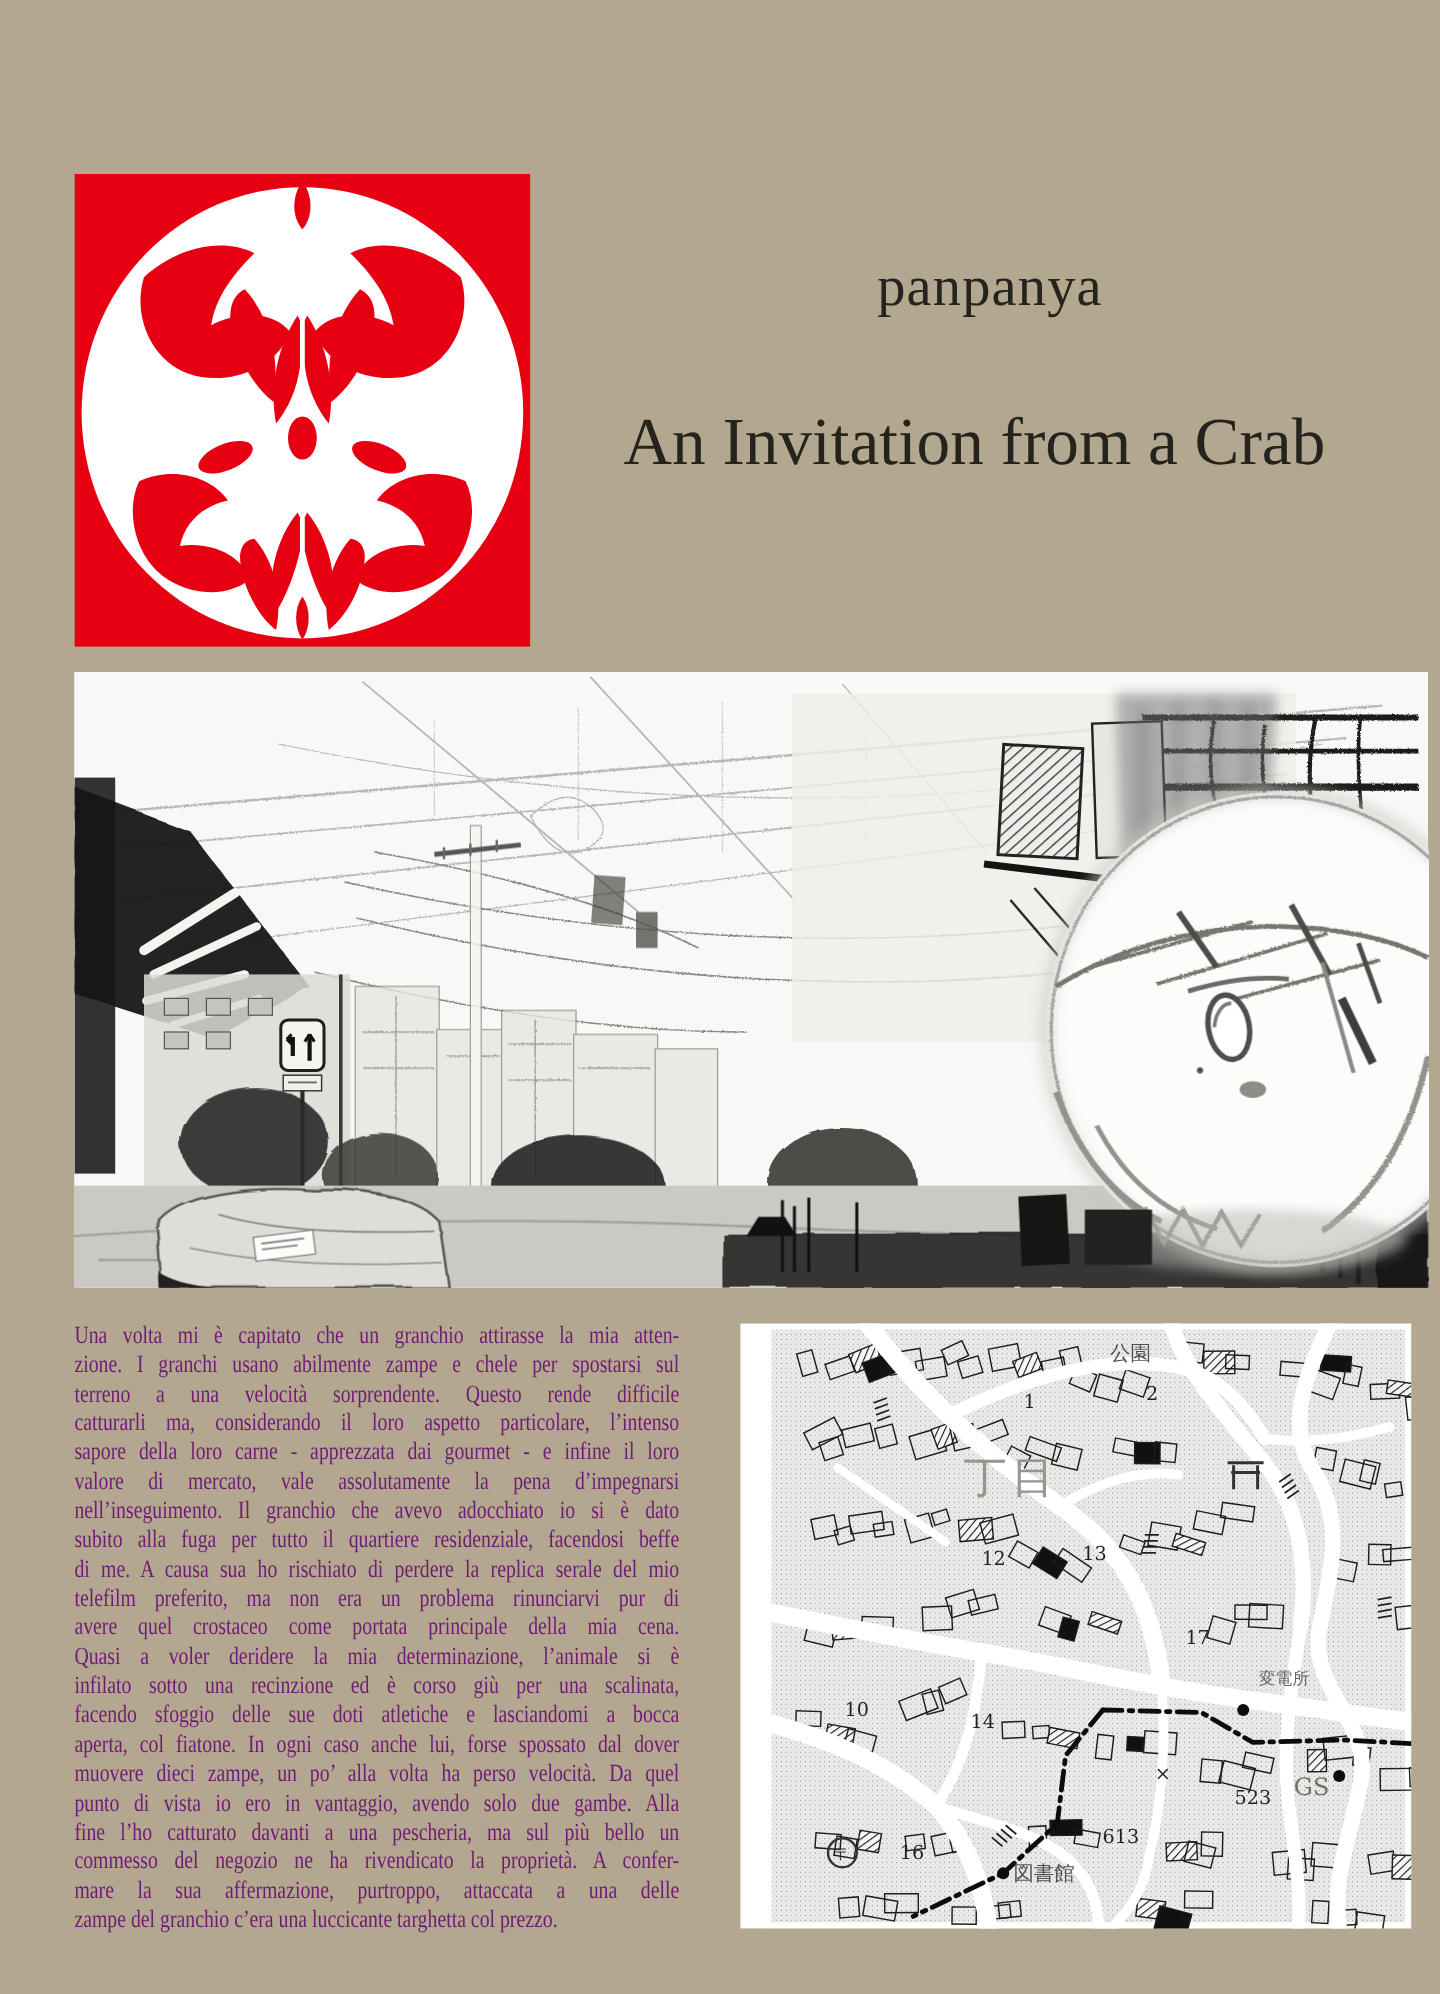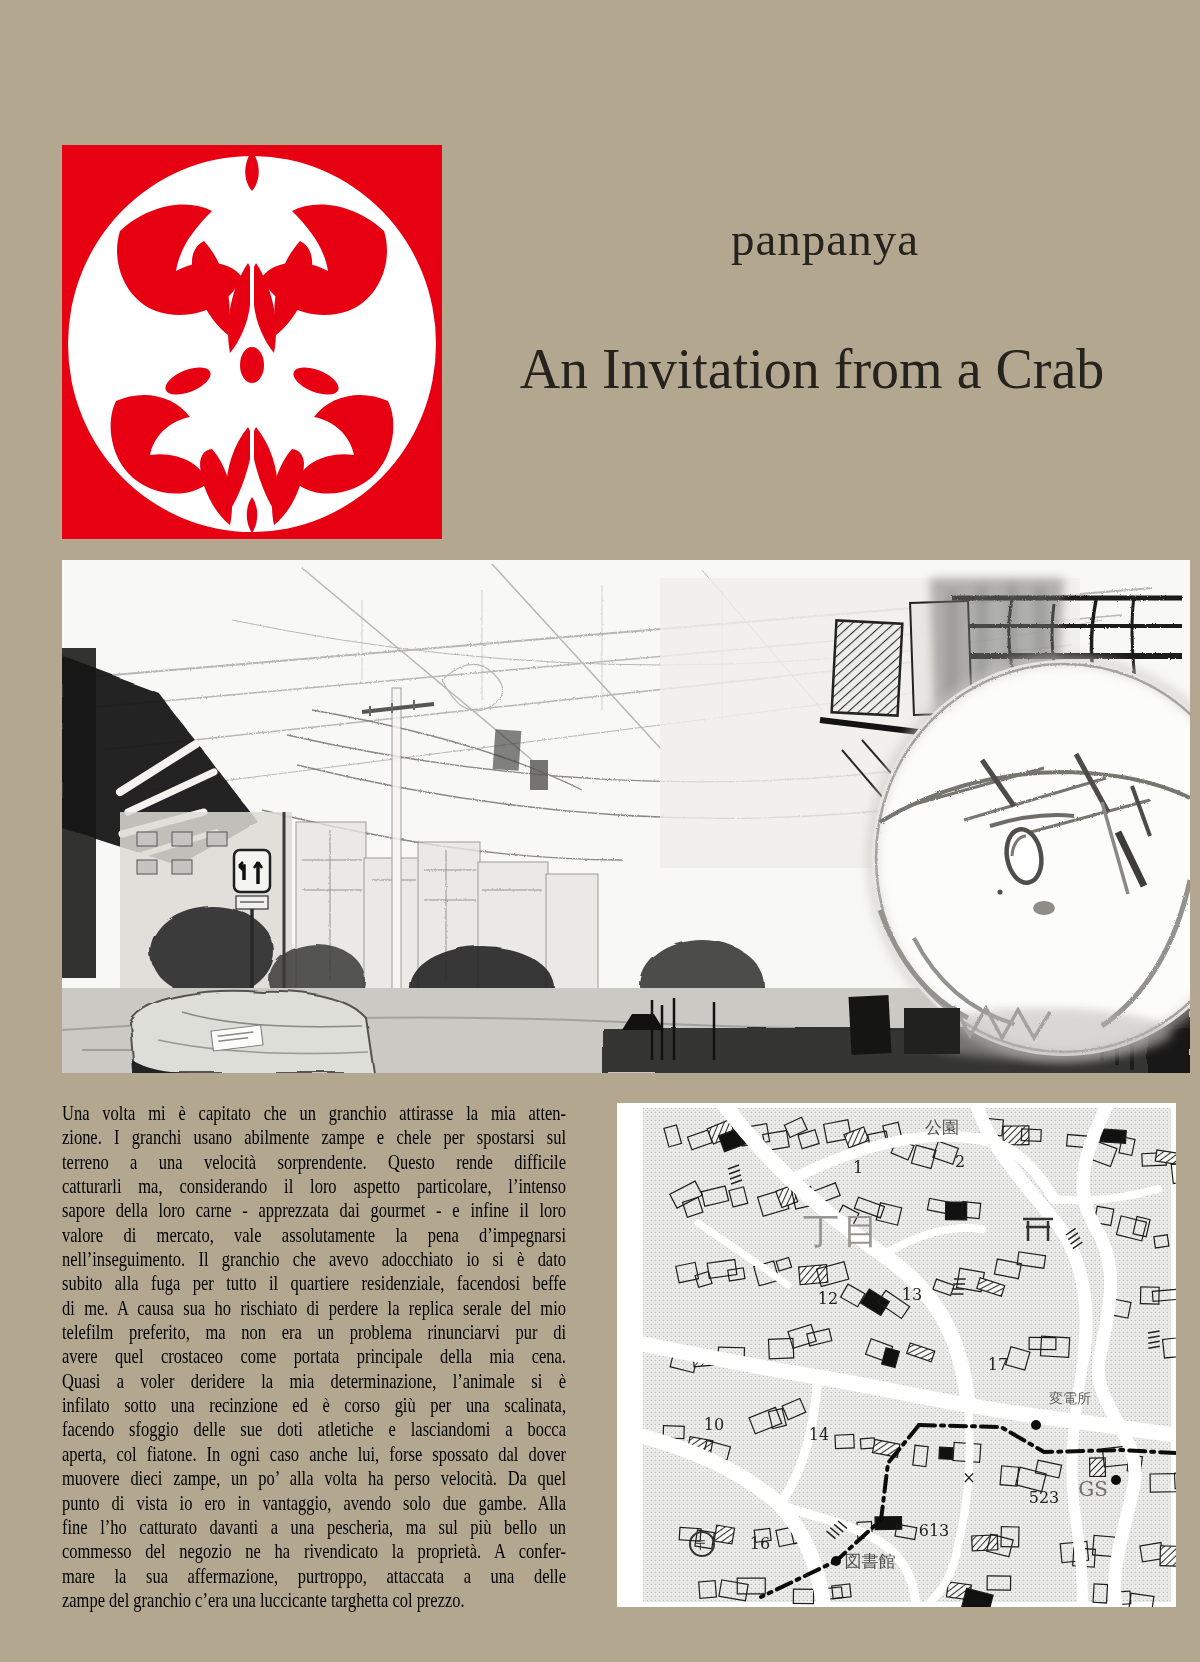--- a/index.html
+++ b/index.html
@@ -9,21 +9,21 @@
   .logo{position:absolute;left:62px;top:145px;width:380px;height:394px;}
   .logo svg{display:block;width:100%;height:100%;}
   
   .titles{position:absolute;left:442px;top:0;width:740px;text-align:center;color:#26231f;}
   .author{position:absolute;left:0;top:212px;width:100%;font-size:47px;letter-spacing:1px;margin-left:13px;}
   .booktitle{position:absolute;left:0;top:294px;width:100%;font-size:56px;letter-spacing:0px;margin-top:43px;}
   
   .illus{position:absolute;left:62px;top:560px;width:1128px;height:513px;background:#f8f8f6;}
   .illus svg{display:block;width:100%;height:100%;}
   
-  .synopsis{position:absolute;left:62px;top:1101px;width:504px;color:#000000;
+  .synopsis{position:absolute;left:62px;top:1101px;width:504px;color:#701a75;
             font-size:20.6px;line-height:24.35px;}
   .synopsis .line{width:630px;transform:scaleX(0.8);transform-origin:0 0;
                   text-align:justify;text-align-last:justify;white-space:normal;height:24.35px;}
   .synopsis .line.last{text-align-last:left;}
   
   .mapbox{position:absolute;left:617px;top:1103px;width:538px;height:504px;background:#fff;padding-left:21px;}
   .mapbox svg{display:block;width:100%;height:100%;}
   text.m-num{font-family:"DejaVu Serif",serif;font-size:16px;fill:#22221f;}
   text.m-kanji{font-family:"DejaVu Sans",sans-serif;font-size:17px;fill:#4f4f4b;}
   text.m-kanji-sm{font-family:"DejaVu Sans",sans-serif;font-size:14px;fill:#66665f;}

